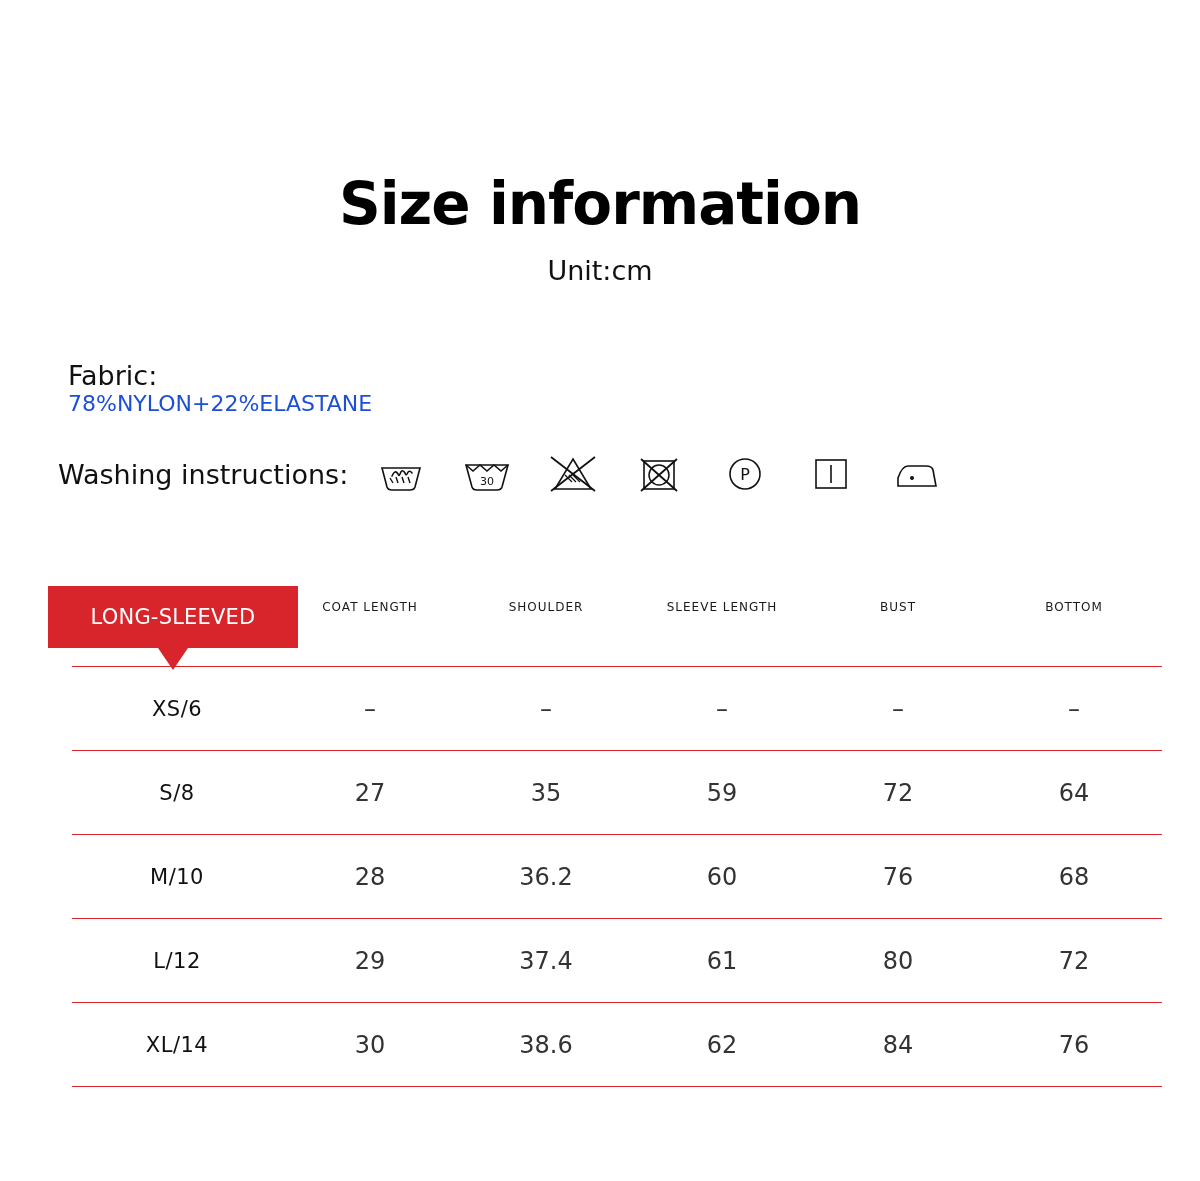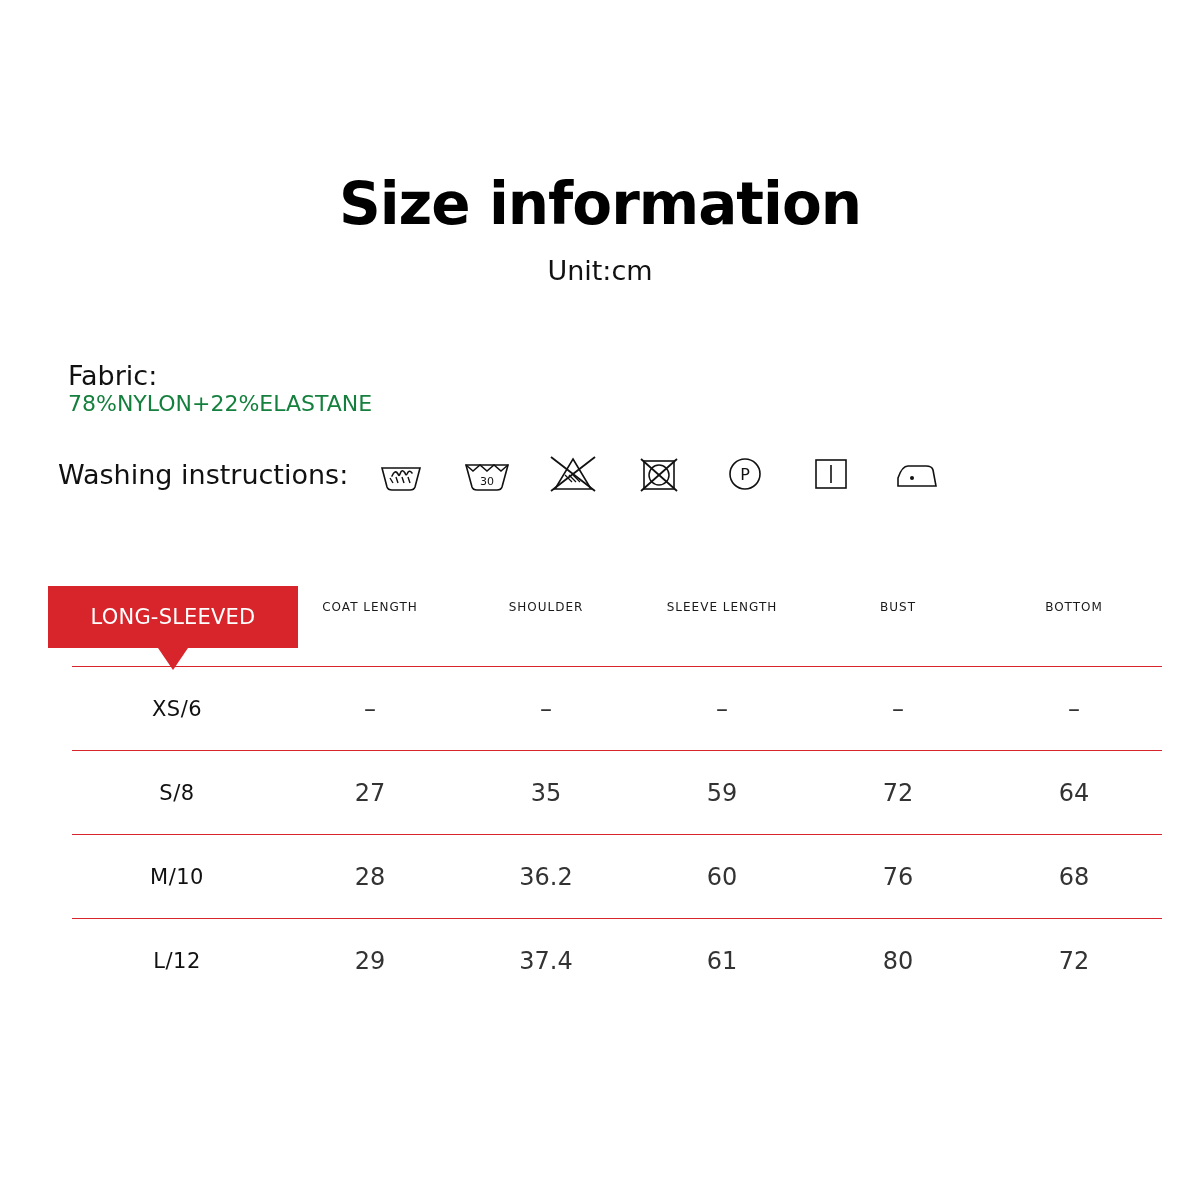--- a/index.html
+++ b/index.html
@@ -49,21 +49,21 @@
     display: flex;
     align-items: baseline;
     flex-direction: column;
   }
   .fabric-label {
     font-size: 27px;
     color: #111111;
   }
   .fabric-value {
     font-size: 22px;
-    color: #15803d;
+    color: #1d4ed8;
     margin-left: 10px;
     text-align: right;
   }
   .wash-row {
     position: absolute;
     top: 450px;
     left: 58px;
     display: flex;
     align-items: center;
   }
@@ -273,17 +273,25 @@
           <td>68</td>
         </tr>
         <tr>
           <td class="sizename">L/12</td>
           <td>29</td>
           <td>37.4</td>
           <td>61</td>
           <td>80</td>
           <td>72</td>
         </tr>
+        <tr class="last">
+          <td class="sizename">XL/14</td>
+          <td>30</td>
+          <td>38.6</td>
+          <td>62</td>
+          <td>84</td>
+          <td>76</td>
+        </tr>
       </tbody>
     </table>
   </div>
 
 </div>
 
 </body></html>

